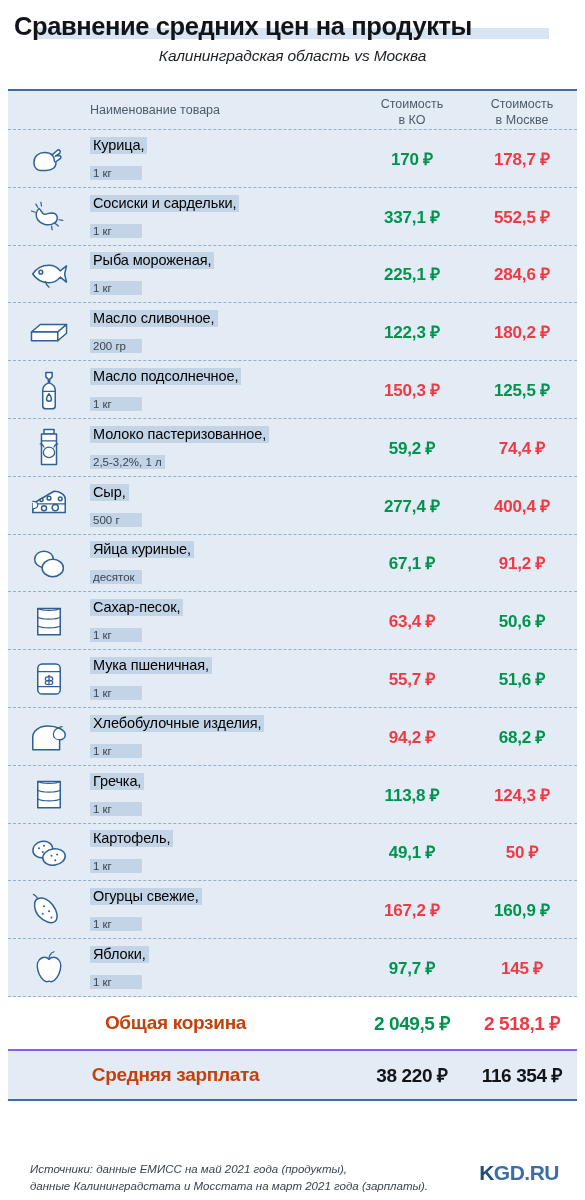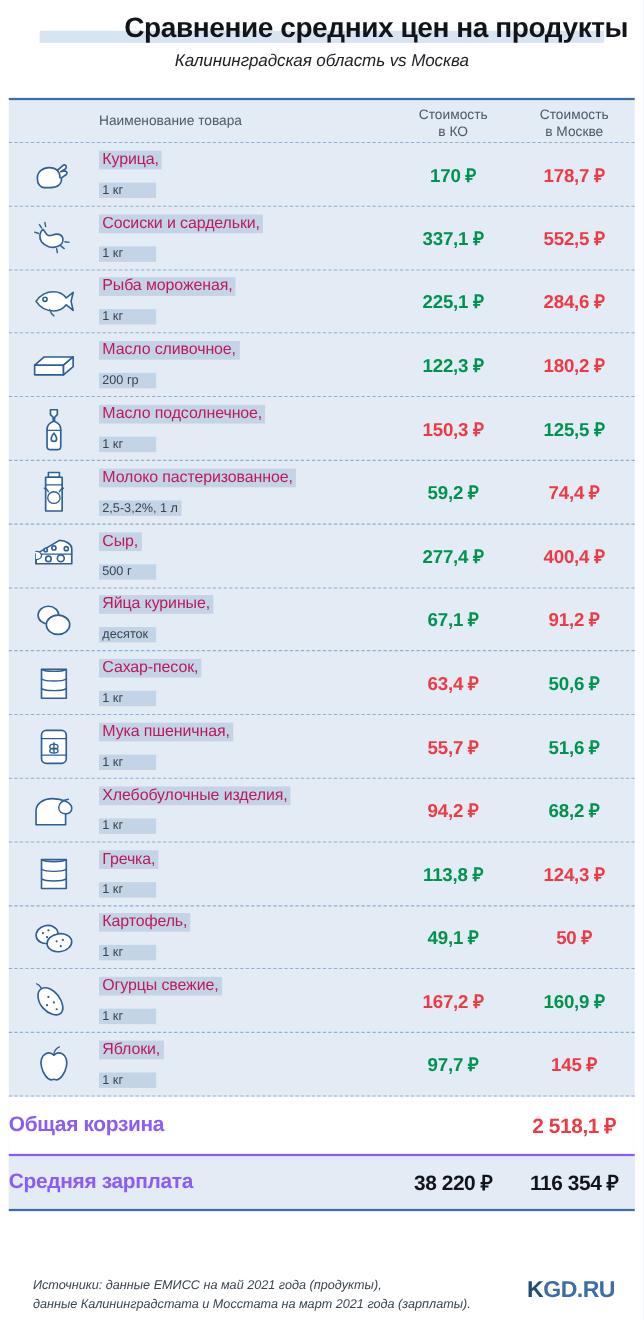--- a/index.html
+++ b/index.html
@@ -6,21 +6,21 @@
   body{
     width:585px;height:1200px;
     background:#ffffff;
     font-family:"Liberation Sans",sans-serif;
     overflow:hidden;
     position:relative;
   }
 
   
   .header{padding:12px 10px 6px 10px;}
-  .title-wrap{position:relative;text-align:right;}
+  .title-wrap{position:relative;text-align:left;}
   .title{
     position:relative;display:inline-block;
     font-size:25.5px;font-weight:bold;color:#111418;
     letter-spacing:-0.4px;line-height:1.1;
     padding:0 4px;z-index:2;
   }
   .title-hl{
     position:absolute;left:26px;right:26px;bottom:1px;height:11px;
     background:#d7e4f2;z-index:1;
   }
@@ -58,21 +58,21 @@
   }
   .row:last-child{border-bottom:1px dashed #8fb0cf;}
   .cell-icon{
     width:82px;flex:0 0 82px;
     display:flex;align-items:center;justify-content:center;
   }
   .cell-icon svg{display:block;}
   .cell-name{flex:1 1 auto;padding-right:4px;}
   .nm1,.nm2{
     display:inline-block;background:#c3d4e6;
-    color:#be185d;padding:0 3px 0 3px;
+    color:#000000;padding:0 3px 0 3px;
   }
   .nm1{font-size:14.5px;line-height:17px;letter-spacing:-0.1px;}
   .nm2{font-size:11.5px;line-height:14px;color:#3a444f;margin-top:12px;min-width:46px;}
   .cell-price{
     width:110px;flex:0 0 110px;text-align:center;
     font-size:17px;font-weight:bold;letter-spacing:-0.2px;
   }
   .p-green{color:#00934e;}
   .p-red{color:#ef3a45;}
 
@@ -80,22 +80,22 @@
   .basket{
     display:flex;align-items:center;height:52px;
     background:#ffffff;box-sizing:border-box;
   }
   .salary{
     display:flex;align-items:center;height:52px;
     background:#e3ebf5;border-top:2px solid #8b5cf6;
     border-bottom:2px solid #3b6ea5;box-sizing:border-box;
   }
   .sum-label{
-    flex:1 1 auto;text-align:left;padding-right:14px;
-    font-size:19px;font-weight:bold;color:#8b5cf6;letter-spacing:-0.3px;
+    flex:1 1 auto;text-align:center;padding-right:14px;
+    font-size:19px;font-weight:bold;color:#c2410c;letter-spacing:-0.3px;
   }
   .sum-val{
     width:110px;flex:0 0 110px;text-align:center;
     font-size:19px;font-weight:bold;letter-spacing:-0.4px;
   }
   .v-dark{color:#111418;}
 
   
   .footer{
     position:absolute;left:8px;right:20px;top:1155px;
@@ -374,20 +374,21 @@
           <div><span class="nm1">Яблоки,</span></div>
           <div><span class="nm2">1 кг</span></div>
         </div>
         <div class="cell-price p-green">97,7 ₽</div>
         <div class="cell-price p-red">145 ₽</div>
       </div>
     </div>
 
   <div class="basket">
     <div class="sum-label">Общая корзина</div>
+    <div class="sum-val p-green">2 049,5 ₽</div>
     <div class="sum-val p-red">2 518,1 ₽</div>
   </div>
 
   <div class="salary">
     <div class="sum-label">Средняя зарплата</div>
     <div class="sum-val v-dark">38 220 ₽</div>
     <div class="sum-val v-dark">116 354 ₽</div>
   </div>
 </div>
 

